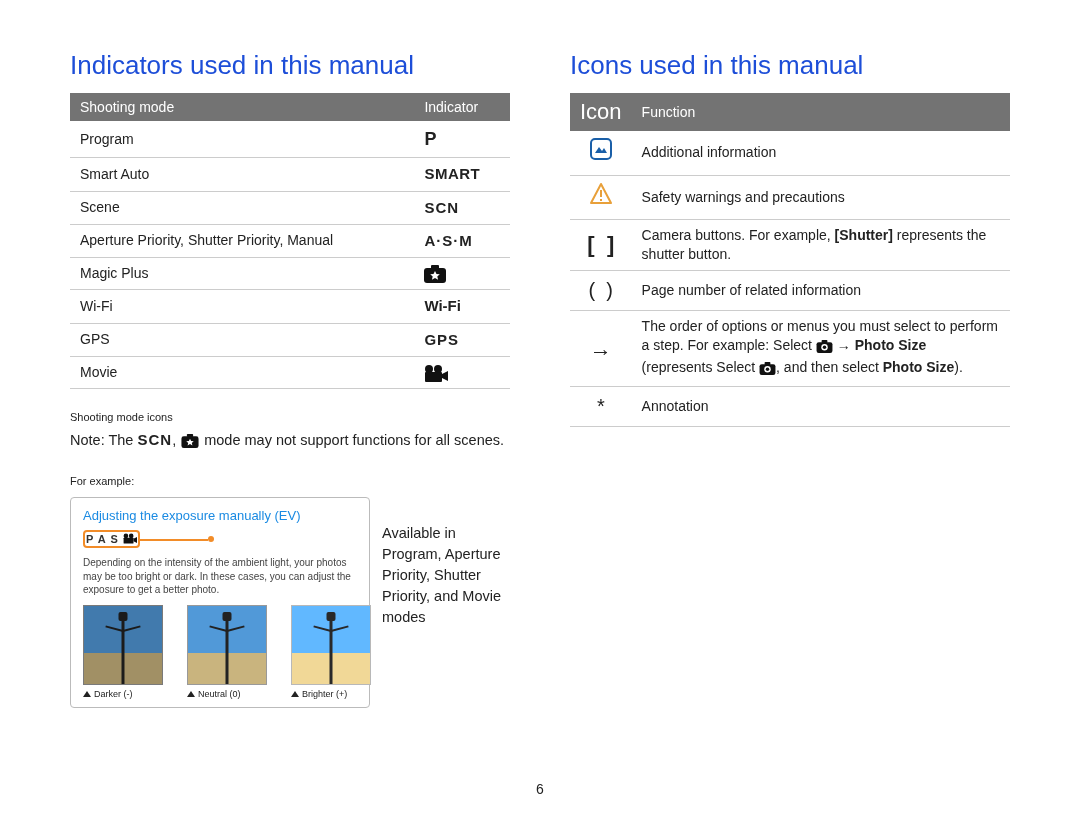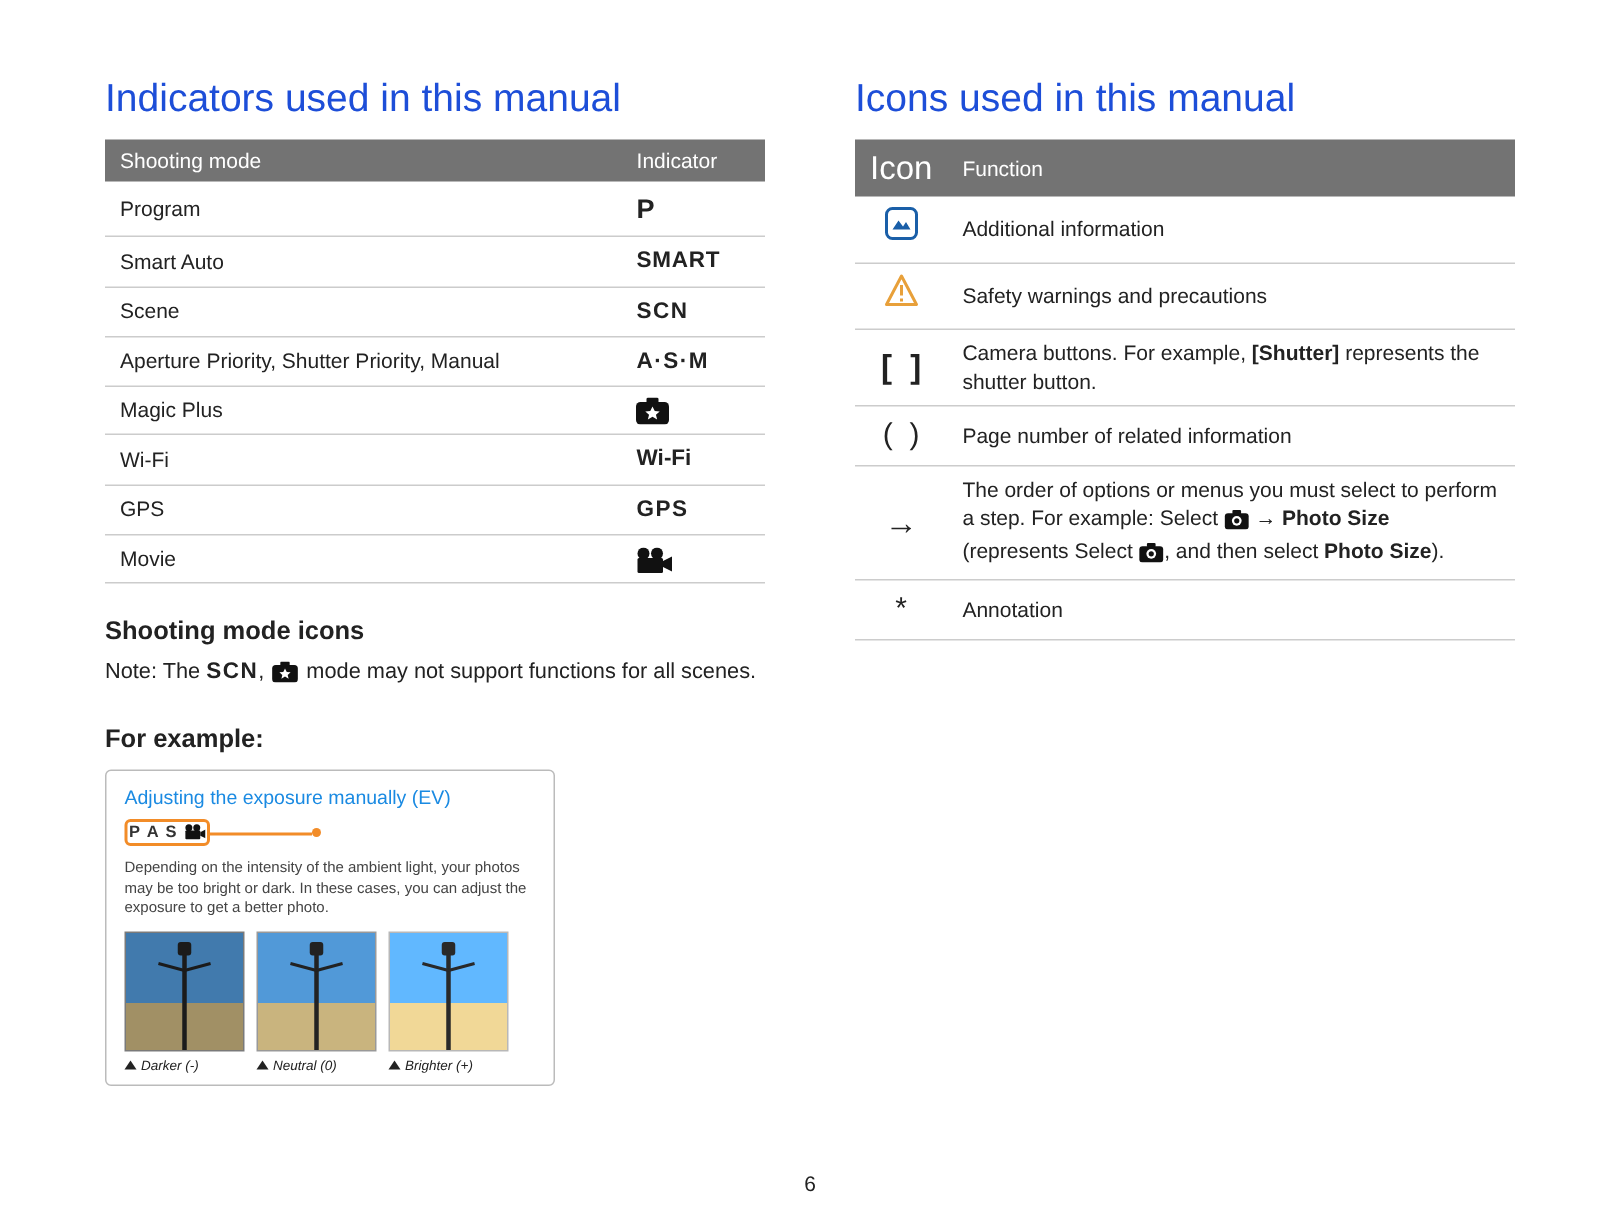--- a/index.html
+++ b/index.html
@@ -38,21 +38,21 @@
   .ind-p { font-weight: 900; font-size: 18px; font-family: Arial; }
   .ind-asm { font-weight: 900; font-size: 15px; letter-spacing: 1px; }
   .ind-scn { font-weight: 900; font-size: 15px; letter-spacing: 1px; }
   .ind-wifi { font-weight: 900; font-size: 15px; }
   .ind-gps { font-weight: 900; font-size: 15px; letter-spacing: 1px; }
   .magic-icon, .movie-icon, .camera-chip, .movie-chip {
     display: inline-block;
     vertical-align: middle;
   }
   .magic-icon svg, .movie-icon svg, .camera-chip svg, .movie-chip svg { display: block; }
-  h2 { font-size: 17px; font-weight: 700; margin-top: 22px; margin-bottom: 6px; }
+  h2 { font-size: 11px; font-weight: 400; margin-top: 22px; margin-bottom: 6px; }
   p { font-size: 14.5px; line-height: 1.4; }
   .note-line { margin-top: 4px; }
   .note-line .icon-inl { vertical-align: -3px; }
   .icon-inl { display:inline-block; margin:0 1px; }
 
   
   .example-wrap { display:flex; align-items:flex-start; gap:12px; margin-top:10px; }
   .example {
     border: 1px solid #bbb;
     border-radius: 4px;
@@ -81,21 +81,21 @@
     background: #f28c28;
   }
   .callout-dot {
     position:absolute;
     left: calc(100% + 70px);
     top: calc(50% - 3px);
     width: 6px; height:6px; border-radius:50%;
     background:#f28c28;
   }
   .example-desc { font-size: 10px; line-height:1.35; color:#444; margin-top: 8px; }
-  .thumbs { display:flex; gap:8px; margin-top:8px;font-style:italic; }
+  .thumbs { display:flex; gap:24px; margin-top:8px; }
   .thumb { width: 80px; }
   .thumb .img {
     width: 80px; height: 80px;
     background: linear-gradient(to bottom, #5199d8 0%, #5199d8 60%, #c9b47e 60%, #c9b47e 100%);
     position:relative;
     border:1px solid #999;
   }
   .thumb .pole {
     position:absolute; bottom:0; left:50%; transform:translateX(-50%);
     width:3px; height:70px; background:#222;
@@ -259,20 +259,21 @@
                 <div class="arm1"></div>
                 <div class="arm2"></div>
               </div>
             <div class="caption">
                 <span class="tri"></span>
                 <span>Brighter (+)</span>
               </div>
           </div>
         </div>
       </div>
+      <div class="legend-text">Available in Program, Aperture Priority, Shutter Priority, and Movie modes</div>
     </div>
   </div>
 
   <div class="col">
     <h1>Icons used in this manual</h1>
 
     <table>
       <thead>
         <tr>
           <th class="icon-col">Icon</th>

